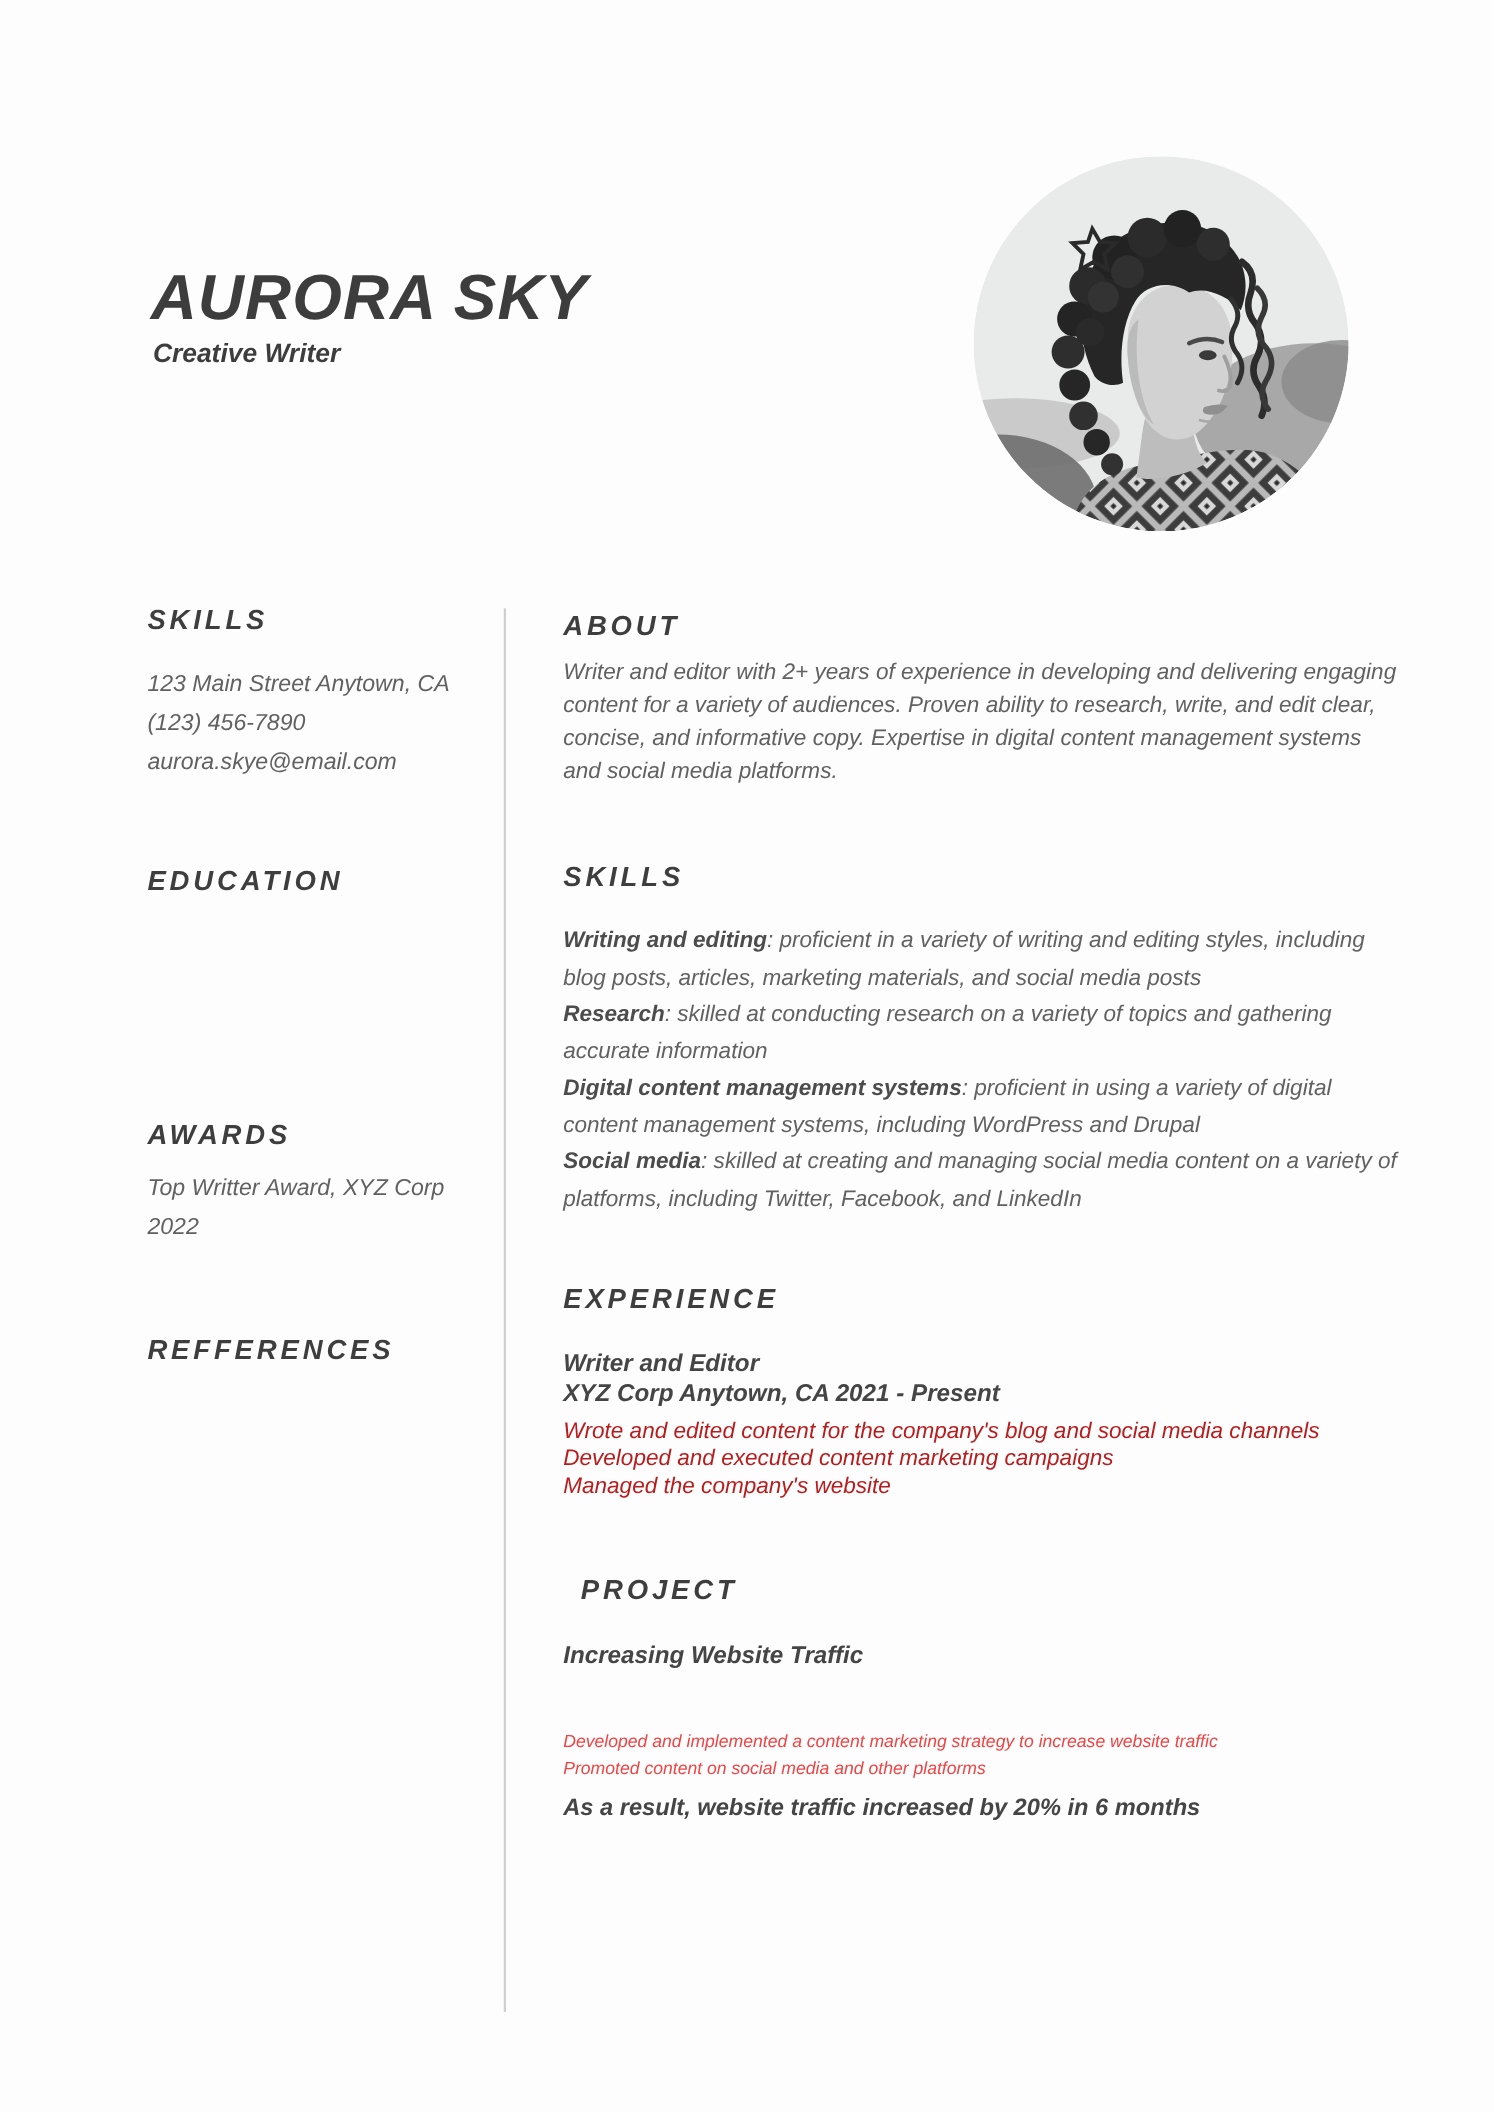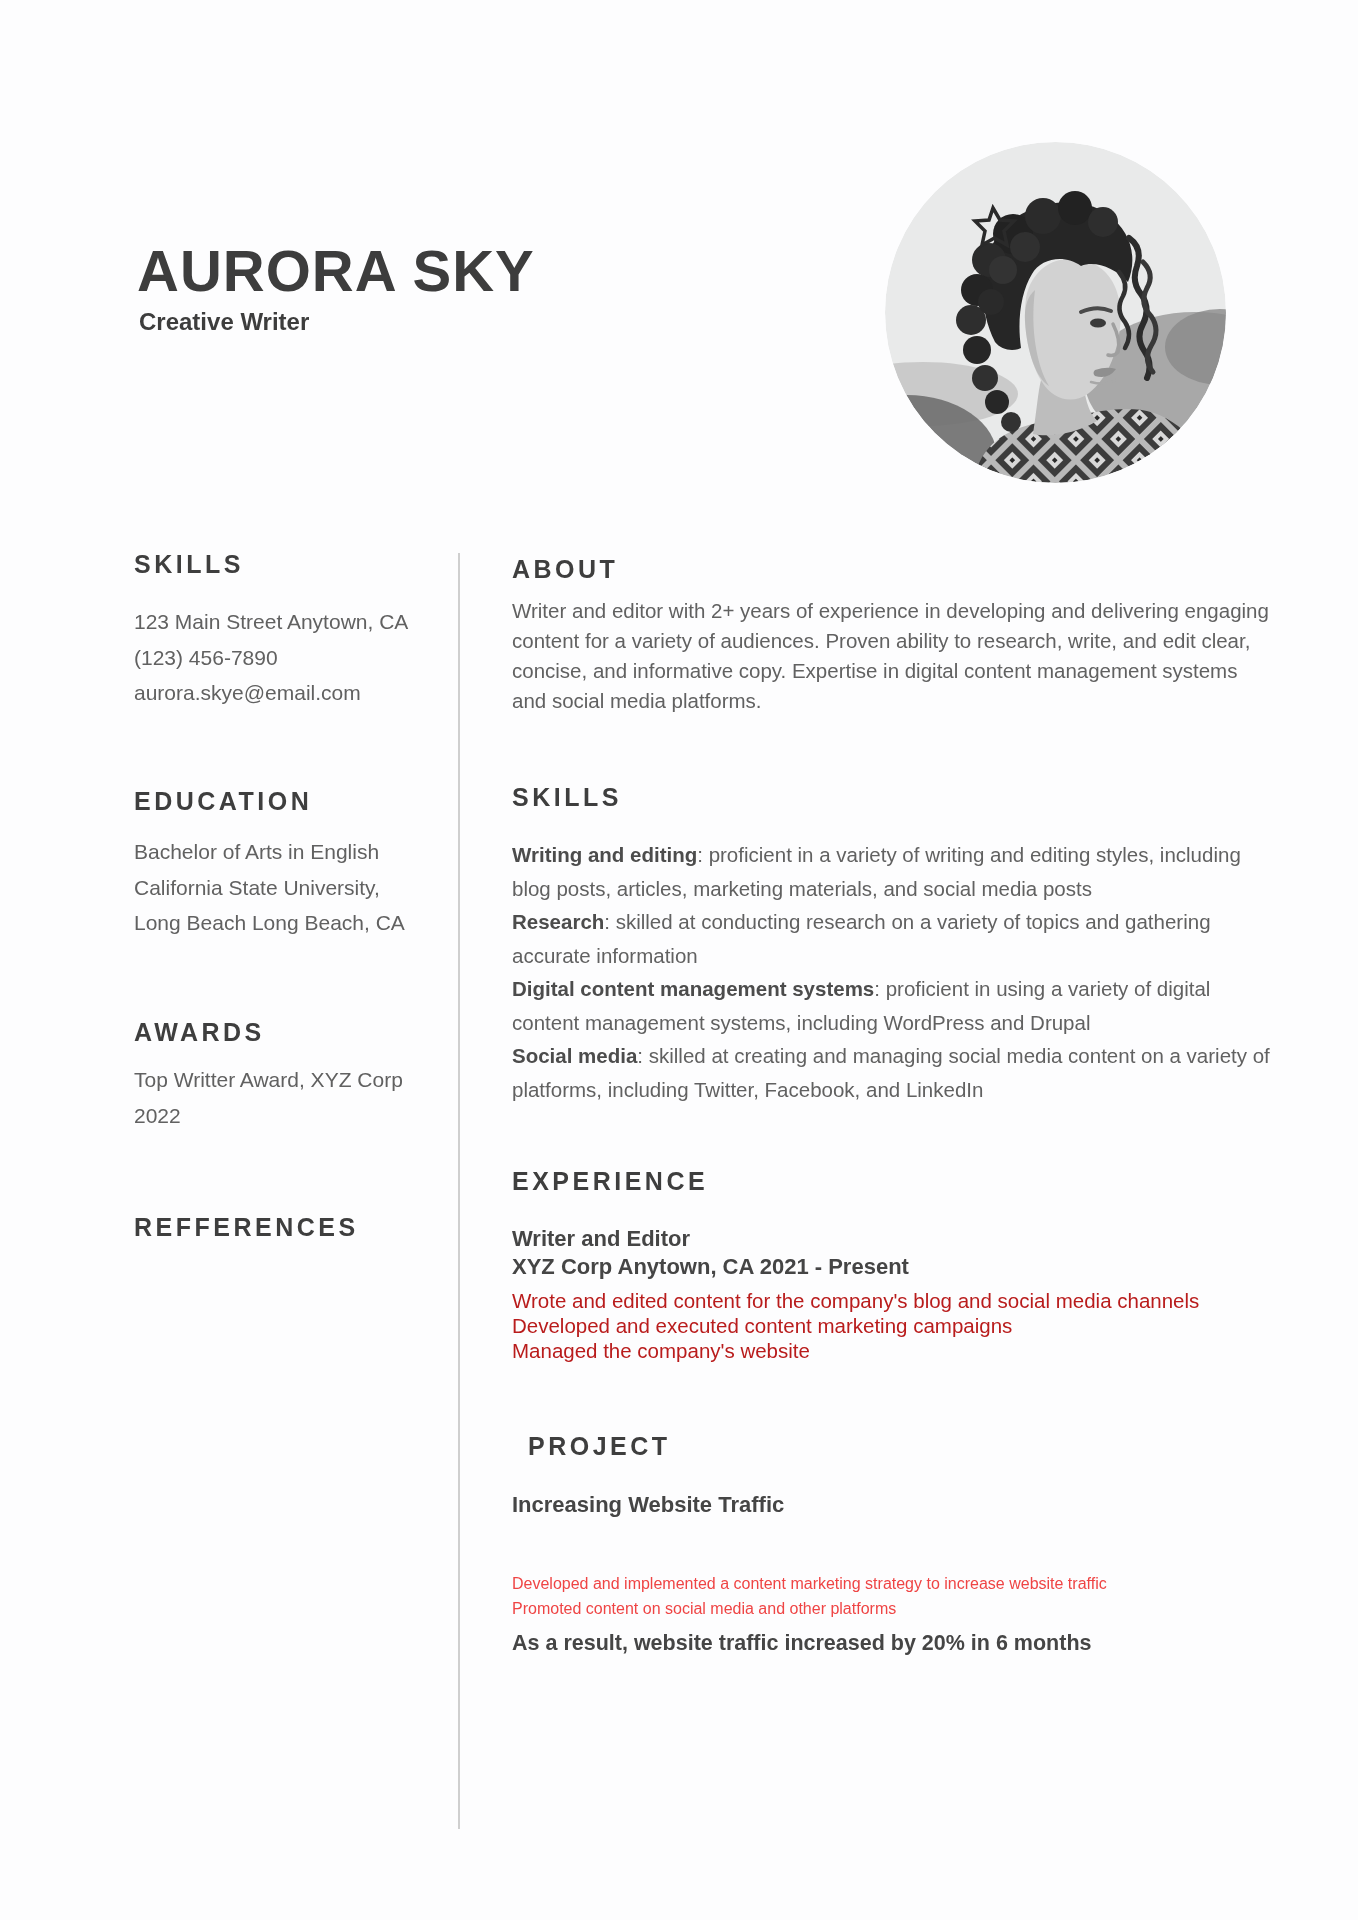--- a/index.html
+++ b/index.html
@@ -1,18 +1,18 @@
 <!DOCTYPE html>
 <html><head>
 <meta charset="utf-8">
 <style>
   html,body{margin:0;padding:0;background:#ffffff;}
   .page{position:relative;width:1358px;height:1920px;background:#fdfdfe;overflow:hidden;
         font-family:"Liberation Sans","DejaVu Sans",sans-serif;}
-  .abs{position:absolute;}
+  .abs{position:absolute;font-style:italic;}
   .name{left:137px;top:238px;font-size:58px;font-weight:bold;color:#3d3d3d;letter-spacing:1px;line-height:1.15;}
   .subtitle{left:139px;top:308px;font-size:24px;font-weight:bold;color:#3d3d3d;}
   .photo{left:885px;top:142px;width:341px;height:341px;border-radius:50%;overflow:hidden;}
   .divider{left:458px;top:553px;width:2px;height:1276px;background:#cfcfcf;}
   .heading{font-size:25px;font-weight:bold;letter-spacing:3.5px;color:#3e3e3e;line-height:1.2;white-space:nowrap;}
   .lcol{left:134px;width:302px;}
   .lbody{font-size:21px;color:#616161;line-height:35.5px;}
   .rcol{left:512px;}
   .about-p{width:760px;font-size:20.5px;color:#616161;line-height:30px;}
   .skills{width:760px;font-size:20.5px;color:#616161;line-height:33.5px;}
@@ -91,25 +91,20 @@
   <div class="abs divider"></div>
 
   <div class="abs lcol heading" style="top:549px;">SKILLS</div>
   <div class="abs lcol lbody" style="top:604px;">
     <div>123 Main Street Anytown, CA</div>
     <div>(123) 456-7890</div>
     <div>aurora.skye@email.com</div>
   </div>
 
   <div class="abs lcol heading" style="top:786px;">EDUCATION</div>
-  <div class="abs lcol lbody" style="top:834px;">
-    <div>Bachelor of Arts in English</div>
-    <div>California State University,</div>
-    <div>Long Beach Long Beach, CA</div>
-  </div>
 
   <div class="abs lcol heading" style="top:1017px;">AWARDS</div>
   <div class="abs lcol lbody" style="top:1062px;">
     <div>Top Writter Award, XYZ Corp</div>
     <div>2022</div>
   </div>
 
   <div class="abs lcol heading" style="top:1212px;">REFFERENCES</div>
 
   <div class="abs rcol heading" style="top:554px;">ABOUT</div>

